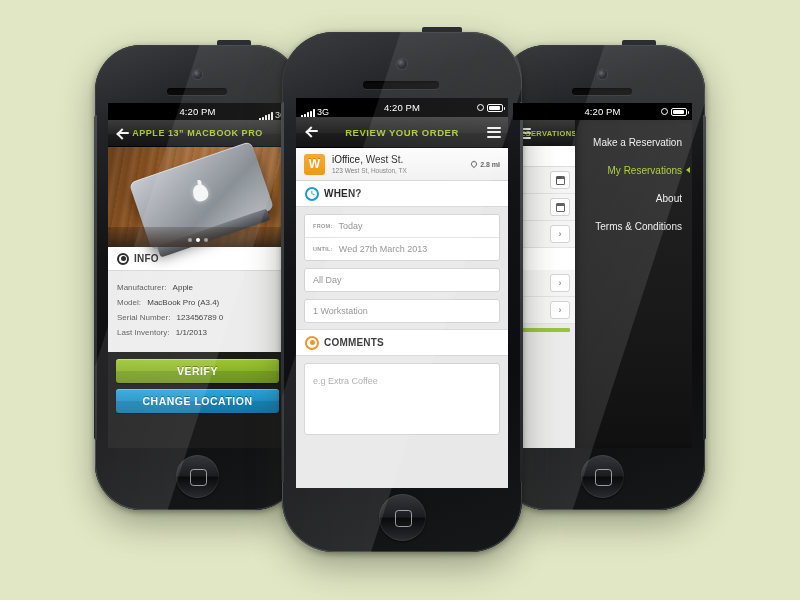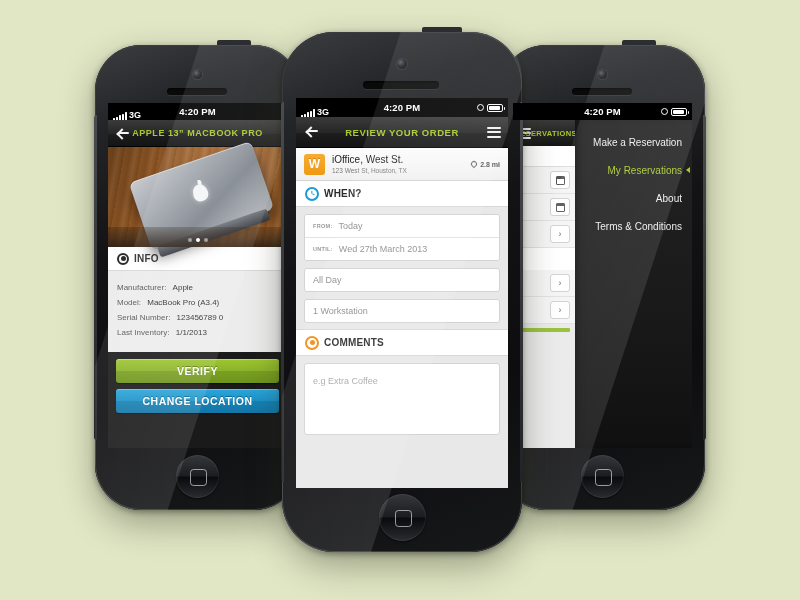--- a/index.html
+++ b/index.html
@@ -35,21 +35,21 @@
     background:linear-gradient(to bottom,#35373b 0%,#1c1d20 48%,#0b0b0d 52%,#2a2c30 100%);
     box-shadow:inset 0 0 0 1px rgba(255,255,255,.07),0 1px 2px rgba(0,0,0,.6);}
   .phone .home i{position:absolute;left:50%;top:50%;width:15px;height:15px;margin:-7.5px 0 0 -7.5px;
     border:1.6px solid rgba(235,238,245,.62);border-radius:3.5px;}
   .phone .topbtn{position:absolute;height:5px;border-radius:2px 2px 0 0;background:#2b2d30;}
 
   .screen{position:absolute;overflow:hidden;background:#000;}
 
   
   .statusbar{height:17px;background:#000;color:#fff;display:flex;align-items:center;
-    font-size:9px;font-weight:bold;position:relative;}
+    font-size:9px;font-weight:normal;position:relative;justify-content:flex-end;}
   .sb-left{display:flex;align-items:flex-end;gap:2px;padding-left:5px;height:100%;}
   .bars{display:flex;align-items:flex-end;gap:1px;height:7px;}
   .bars s{display:block;width:2px;background:#fff;border-radius:.5px;}
   .bars s:nth-child(1){height:2px}.bars s:nth-child(2){height:3.5px}
   .bars s:nth-child(3){height:5px}.bars s:nth-child(4){height:6.5px}.bars s:nth-child(5){height:8px}
   .sb-carrier{font-size:9px;line-height:1;padding-bottom:.5px;}
   .sb-time{position:absolute;left:0;right:0;text-align:center;font-size:9.5px;letter-spacing:.1px;}
   .sb-right{margin-left:auto;display:flex;align-items:center;gap:3px;padding-right:5px;}
   .lockico{width:7px;height:7px;border-radius:50%;border:1.3px solid #fff;box-sizing:border-box;}
   .batt{width:16px;height:8px;border:1px solid #fff;border-radius:2px;position:relative;padding:1px;box-sizing:border-box;}

